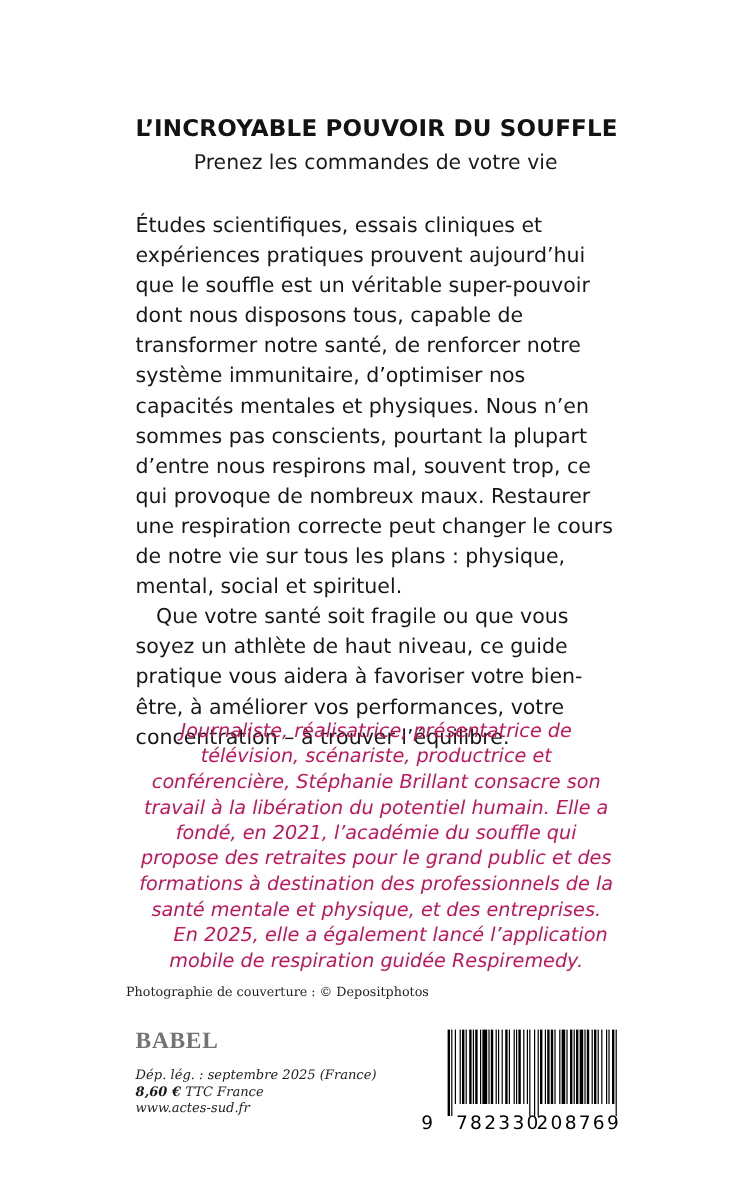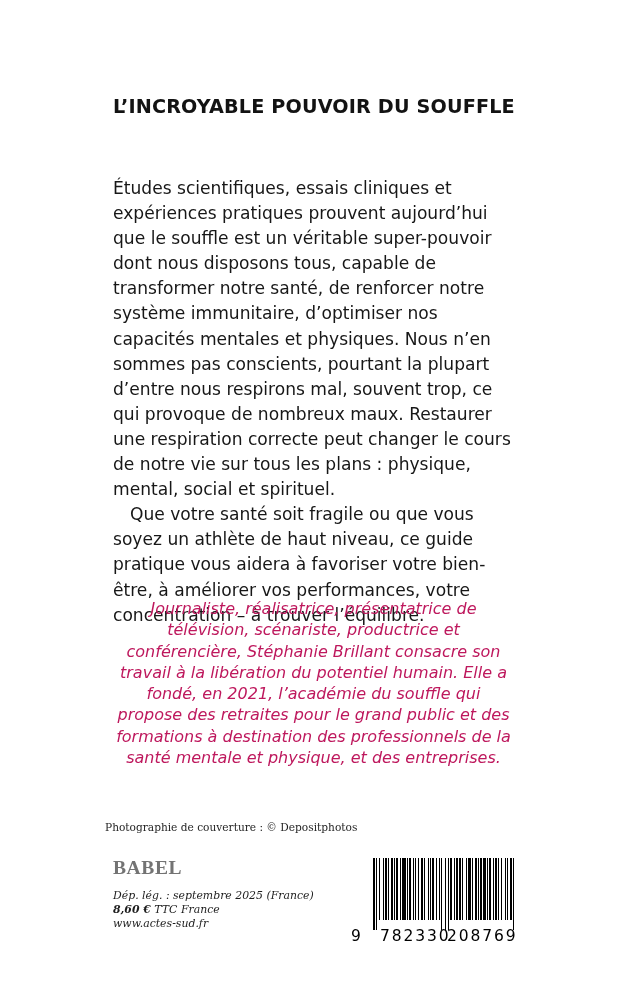--- a/index.html
+++ b/index.html
@@ -191,29 +191,31 @@
     letter-spacing: 1.9px;
   }
 </style>
 </head>
 <body>
 
 <div class="page">
 
   <div class="title-block">
     <h1 class="book-title">L’INCROYABLE POUVOIR DU SOUFFLE</h1>
+    <h2 class="book-subtitle">Prenez les commandes de votre vie</h2>
   </div>
 
   <div class="blurb">
     <p>Études scientifiques, essais cliniques et expériences pratiques prouvent aujourd’hui que le souffle est un véritable super-pouvoir dont nous disposons tous, capable de transformer notre santé, de renforcer notre système immunitaire, d’optimiser nos capacités mentales et physiques. Nous n’en sommes pas conscients, pourtant la plupart d’entre nous respirons mal, souvent trop, ce qui provoque de nombreux maux. Restaurer une respiration correcte peut changer le cours de notre vie sur tous les plans : physique, mental, social et spirituel.</p>
     <p class="indented">Que votre santé soit fragile ou que vous soyez un athlète de haut niveau, ce guide pratique vous aidera à favoriser votre bien-être, à améliorer vos performances, votre concentration – à trouver l’équilibre.</p>
   </div>
 
   <div class="bio">
     <p>Journaliste, réalisatrice, présentatrice de télévision, scénariste, productrice et conférencière, Stéphanie Brillant consacre son travail à la libération du potentiel humain. Elle a fondé, en 2021, l’académie du souffle qui propose des retraites pour le grand public et des formations à destination des professionnels de la santé mentale et physique, et des entreprises.</p>
+    <p class="indented">En 2025, elle a également lancé l’application mobile de respiration guidée Respiremedy.</p>
   </div>
 
   <div class="photo-credit">Photographie de couverture : © Depositphotos</div>
 
   <div class="imprint">BABEL</div>
 
   <div class="legal">
     <div>Dép. lég. : septembre 2025 (France)</div>
     <div class="price">
       <strong>8,60 €</strong><span> TTC France</span>

